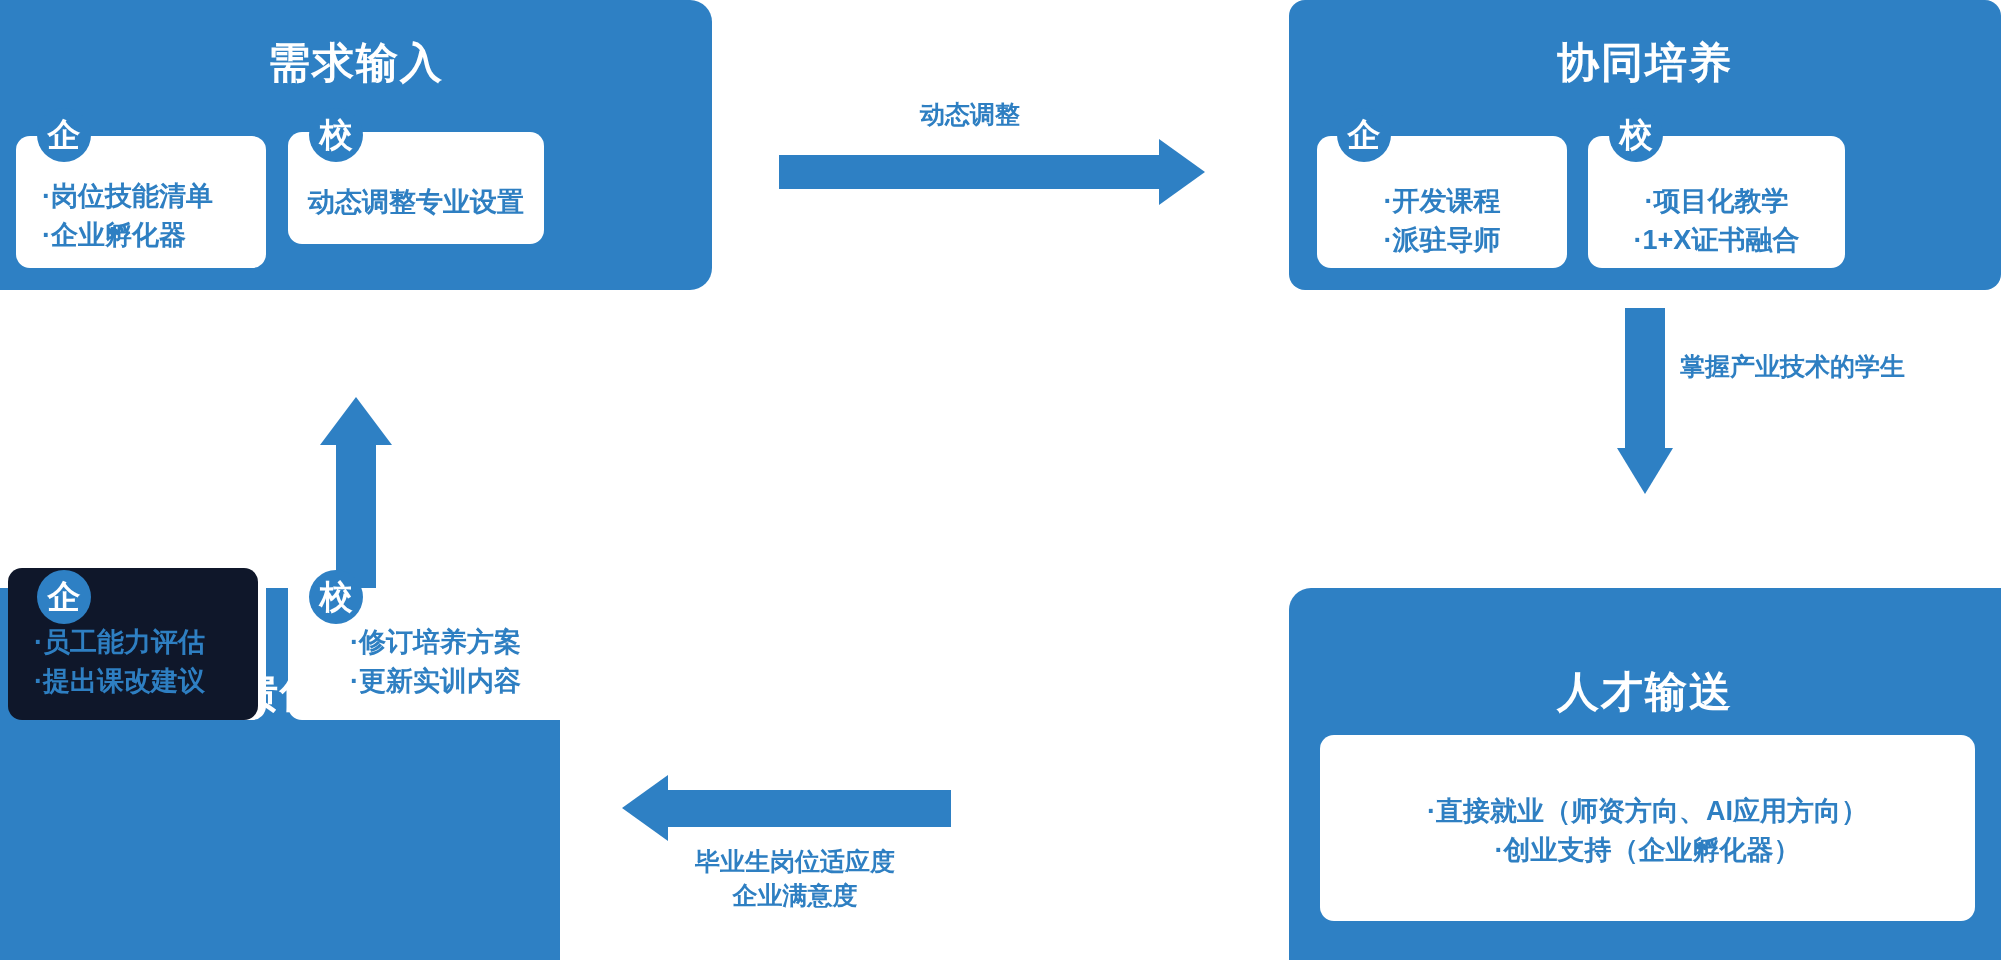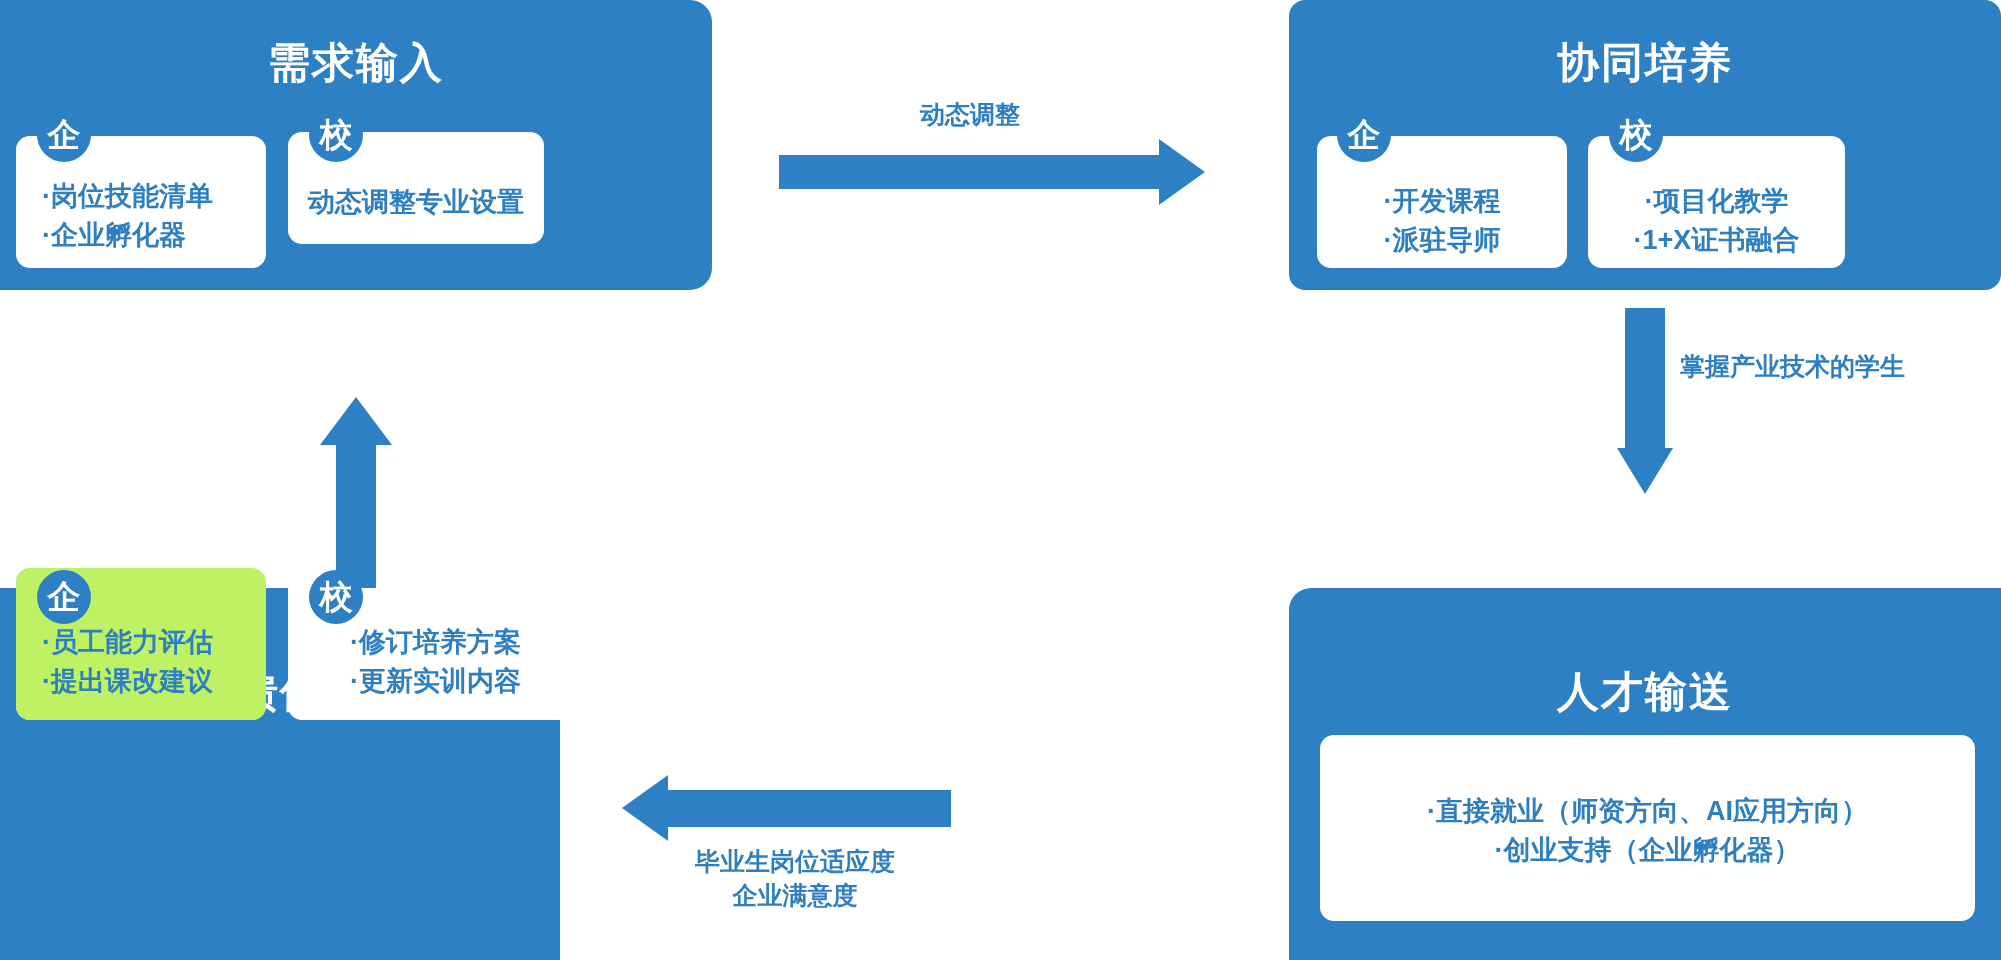--- a/index.html
+++ b/index.html
@@ -162,21 +162,21 @@
       <span class="line">·1+X证书融合</span>
     </div>
   </div>
   <div class="badge" style="left:1609px; top:108px;">校</div>
 
   <div class="panel" style="left:0px; top:588px; width:560px; height:372px; border-top-left-radius:0; border-top-right-radius:22px; border-bottom-left-radius:0; border-bottom-right-radius:0;">
     <div class="panel-title" style="top:83px;">反馈优化</div>
   </div>
   <div class="card" style="left:16px; top:568px; width:250px; height:152px; top:568px;"></div>
 
-  <div class="card" style="left:16px; top:568px; width:250px; height:152px; background:#bef264;">
+  <div class="card" style="left:8px; top:568px; width:250px; height:152px; background:#0f172a;">
     <div class="card-body lead-left" style="top:60%;">
       <span class="line">·员工能力评估</span>
       <span class="line">·提出课改建议</span>
     </div>
   </div>
   <div class="badge" style="left:37px; top:570px;">企</div>
 
   <div class="card" style="left:288px; top:568px; width:295px; height:152px;">
     <div class="card-body" style="top:60%;">
       <span class="line">·修订培养方案</span>

